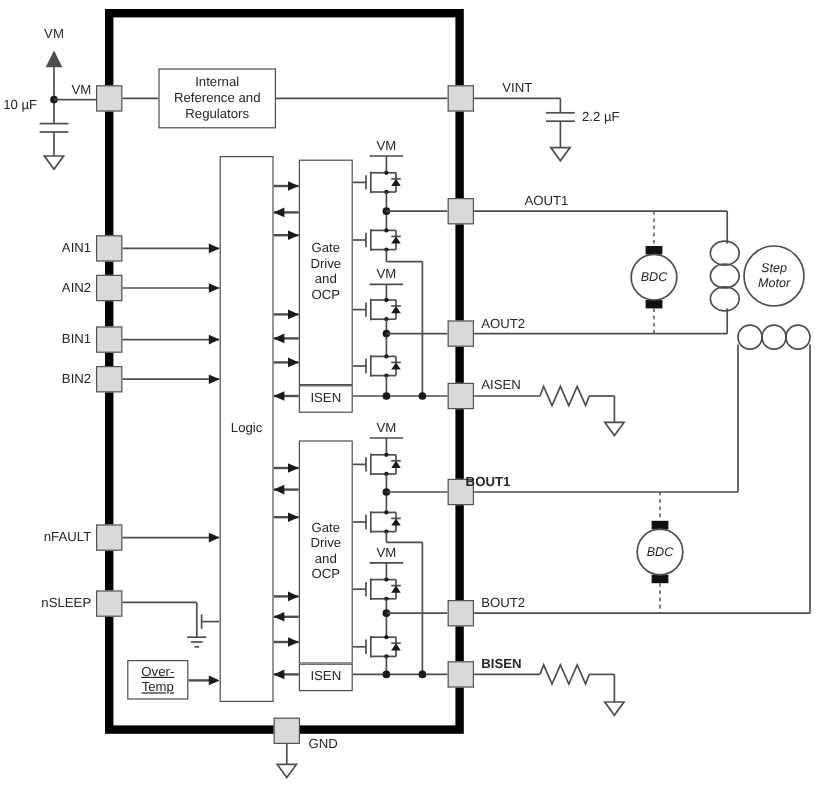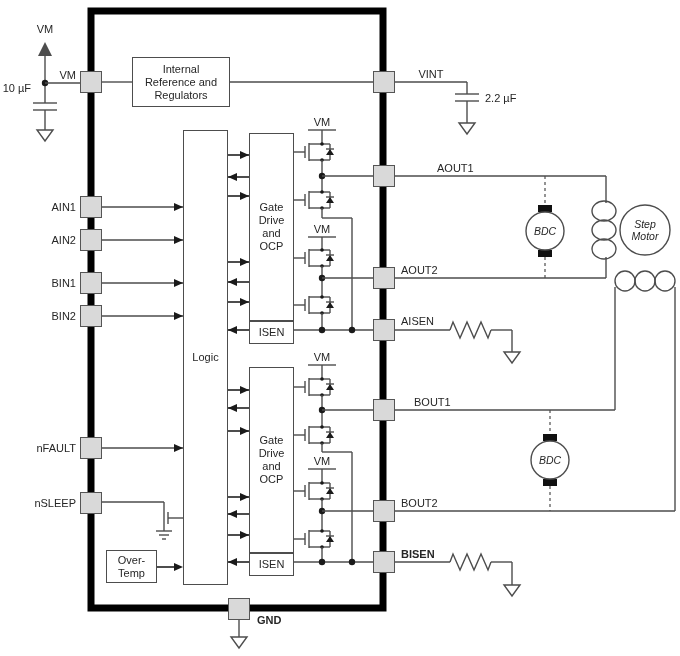--- a/index.html
+++ b/index.html
@@ -267,21 +267,21 @@
 <div class="blk" style="left:249px;top:133px;width:45px;height:188px;">Gate
 Drive
 and
 OCP</div>
 <div class="blk" style="left:249px;top:321px;width:45px;height:23px;">ISEN</div>
 <div class="blk" style="left:249px;top:367px;width:45px;height:186px;">Gate
 Drive
 and
 OCP</div>
 <div class="blk" style="left:249px;top:553px;width:45px;height:23px;">ISEN</div>
-<div class="blk" style="left:106px;top:550px;width:51px;height:33px;">Over-
+<div class="blk" style="left:106px;top:550px;width:51px;height:33px;text-decoration:underline;">Over-
 Temp</div>
 
 <div class="pin" style="left:80px;top:71px;"></div>
 <div class="pin" style="left:80px;top:196px;"></div>
 <div class="pin" style="left:80px;top:229px;"></div>
 <div class="pin" style="left:80px;top:272px;"></div>
 <div class="pin" style="left:80px;top:305px;"></div>
 <div class="pin" style="left:80px;top:437px;"></div>
 <div class="pin" style="left:80px;top:492px;"></div>
 
@@ -300,25 +300,25 @@
 <div class="lbl r" style="left:16px;top:233px;width:60px;text-align:right;">AIN2</div>
 <div class="lbl r" style="left:16px;top:276px;width:60px;">BIN1</div>
 <div class="lbl r" style="left:16px;top:309px;width:60px;">BIN2</div>
 <div class="lbl r" style="left:16px;top:441px;width:60px;">nFAULT</div>
 <div class="lbl r" style="left:16px;top:496px;width:60px;">nSLEEP</div>
 
 <div class="lbl" style="left:401px;top:67px;width:60px;text-align:center;">VINT</div>
 <div class="lbl" style="left:401px;top:161px;width:60px;margin-left:36px;">AOUT1</div>
 <div class="lbl" style="left:401px;top:263px;width:60px;">AOUT2</div>
 <div class="lbl" style="left:401px;top:314px;width:60px;">AISEN</div>
-<div class="lbl" style="left:414px;top:395px;width:60px;">BOUT1</div>
+<div class="lbl" style="left:388px;top:395px;width:60px;font-weight:bold;">BOUT1</div>
 <div class="lbl" style="left:401px;top:496px;width:60px;">BOUT2</div>
 <div class="lbl" style="left:401px;top:547px;width:60px;font-weight:bold;">BISEN</div>
 
-<div class="lbl" style="left:257px;top:613px;width:40px;font-weight:bold;">GND</div>
+<div class="lbl" style="left:257px;top:613px;width:40px;">GND</div>
 
 <div class="lbl c" style="left:31px;top:22px;width:28px;">VM</div>
 <div class="lbl r" style="left:0px;top:81px;width:31px;">10 µF</div>
 <div class="lbl" style="left:485px;top:91px;width:45px;">2.2 µF</div>
 <div class="lbl c" style="left:307px;top:115px;width:30px;">VM</div>
 <div class="lbl c" style="left:307px;top:222px;width:30px;">VM</div>
 <div class="lbl c" style="left:307px;top:350px;width:30px;">VM</div>
 <div class="lbl c" style="left:307px;top:454px;width:30px;">VM</div>
 
 <div class="motor-lbl" style="left:525px;top:225px;width:40px;">BDC</div>

